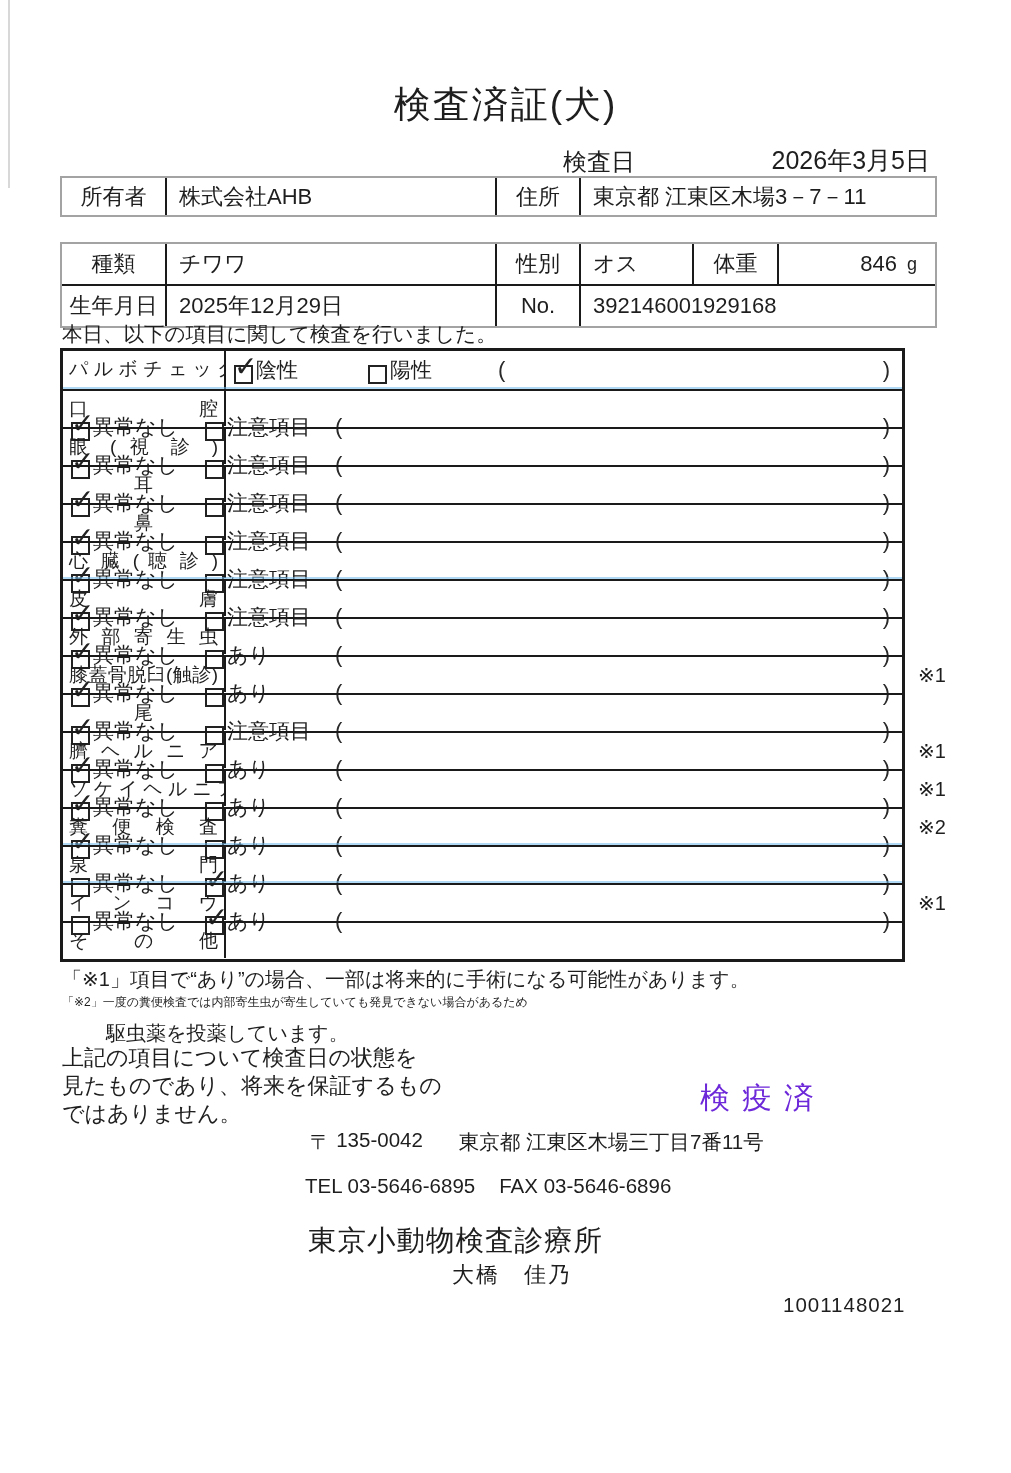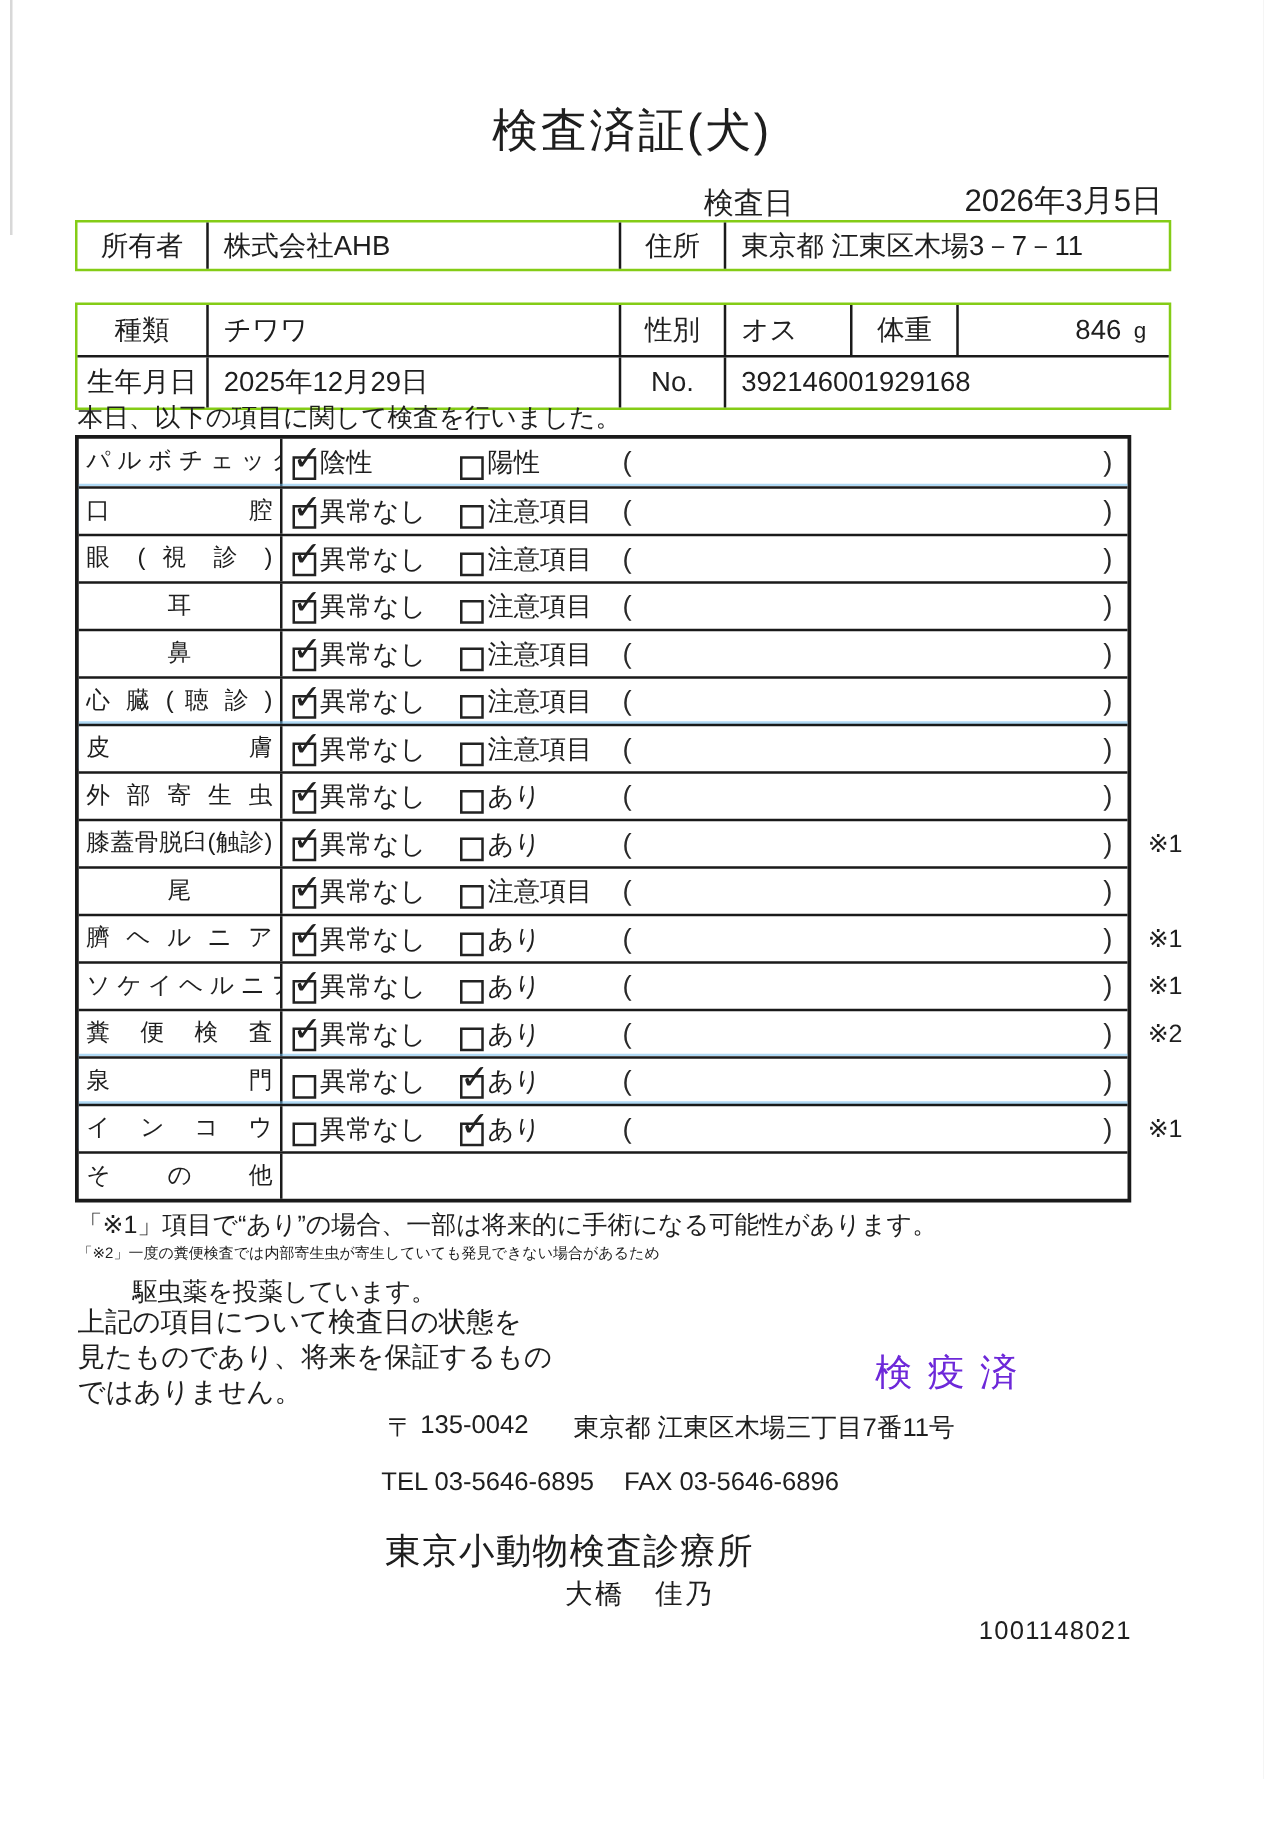--- a/index.html
+++ b/index.html
@@ -17,44 +17,44 @@
   .scan-edge{position:absolute;left:8px;top:0;width:2px;height:188px;background:#d8d8d8;}
 
   
   .title{top:80px;left:0;width:100%;text-align:center;font-size:37px;font-weight:500;letter-spacing:2px;}
 
   
   .examdate-label{top:146px;left:563px;font-size:24px;}
   .examdate-value{top:144px;right:81px;font-size:25px;}
 
   
-  .htable{border:2px solid #84cc16;display:flex;flex-direction:column;box-sizing:border-box;}
+  .htable{border:2px solid #a3a3a3;display:flex;flex-direction:column;box-sizing:border-box;}
   .hrow{display:flex;flex:1;}
   .hrow + .hrow{border-top:2px solid #1a1a1a;}
   .hcell{display:flex;align-items:center;box-sizing:border-box;font-size:22px;}
   .hcell + .hcell{border-left:2px solid #1a1a1a;}
   .hcell.lab{justify-content:center;}
   .hcell.val{padding-left:12px;}
   .hcell.num{justify-content:flex-end;padding-right:18px;}
   .t-owner{top:176px;left:60px;width:877px;height:41px;}
   .t-pet{top:242px;left:60px;width:877px;height:86px;}
   .w-lab1{width:103px;flex:none;}
   .w-val1{width:330px;flex:none;}
   .w-lab2{width:84px;flex:none;}
-  .w-sex{width:101px;flex:none;}
+  .w-sex{width:113px;flex:none;}
   .w-wlab{width:85px;flex:none;}
   .grow{flex:1;}
   .unit{font-size:18px;margin-left:10px;}
 
   .intro{top:320px;left:62px;font-size:20.5px;}
 
   
   .itable{top:348px;left:60px;width:845px;border:3px solid #1a1a1a;box-sizing:border-box;}
   .irow{position:relative;display:flex;height:38px;box-sizing:border-box;}
-  .irow + .irow{border-top:2px solid #1a1a1a;}
+  .irow + .irow{border-top:2px solid #1a1a1a;flex-direction:column;}
   .irow.blue-edge{box-shadow:0 -2px 0 0 rgba(110,185,235,.55);}
   .ilabel{
     width:163px;flex:none;border-right:2px solid #1a1a1a;box-sizing:border-box;
     font-size:19px;display:block;line-height:35px;padding:0 6px;
     text-align:justify;text-align-last:justify;white-space:nowrap;overflow:hidden;
   }
   .ilabel.center{text-align:center;text-align-last:center;}
   .icontent{position:relative;flex:1;}
   .opt{position:absolute;top:50%;transform:translateY(-50%);white-space:nowrap;font-size:21px;display:flex;align-items:flex-end;}
   .opt1{left:8px;}

